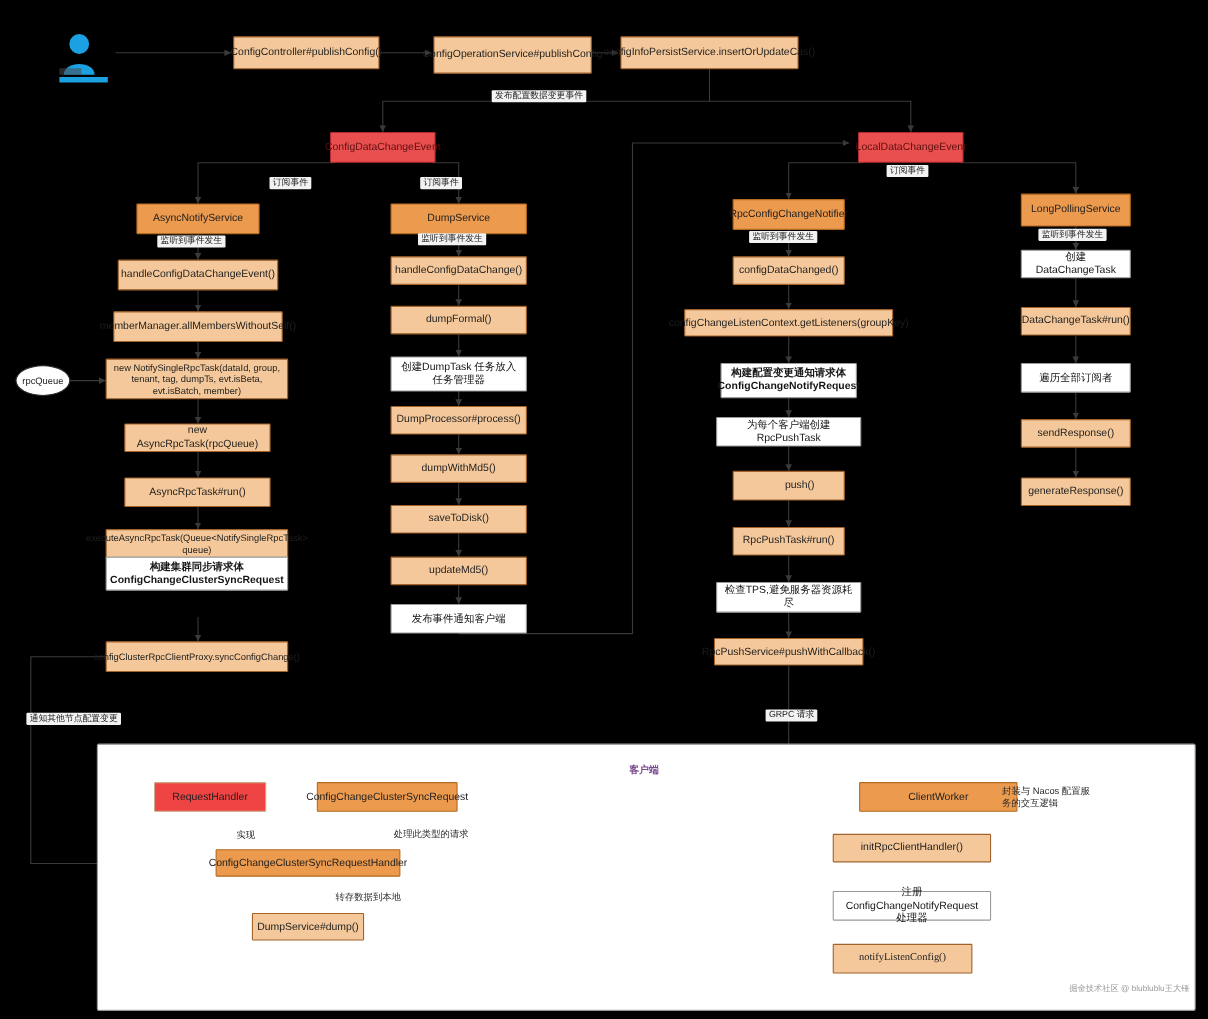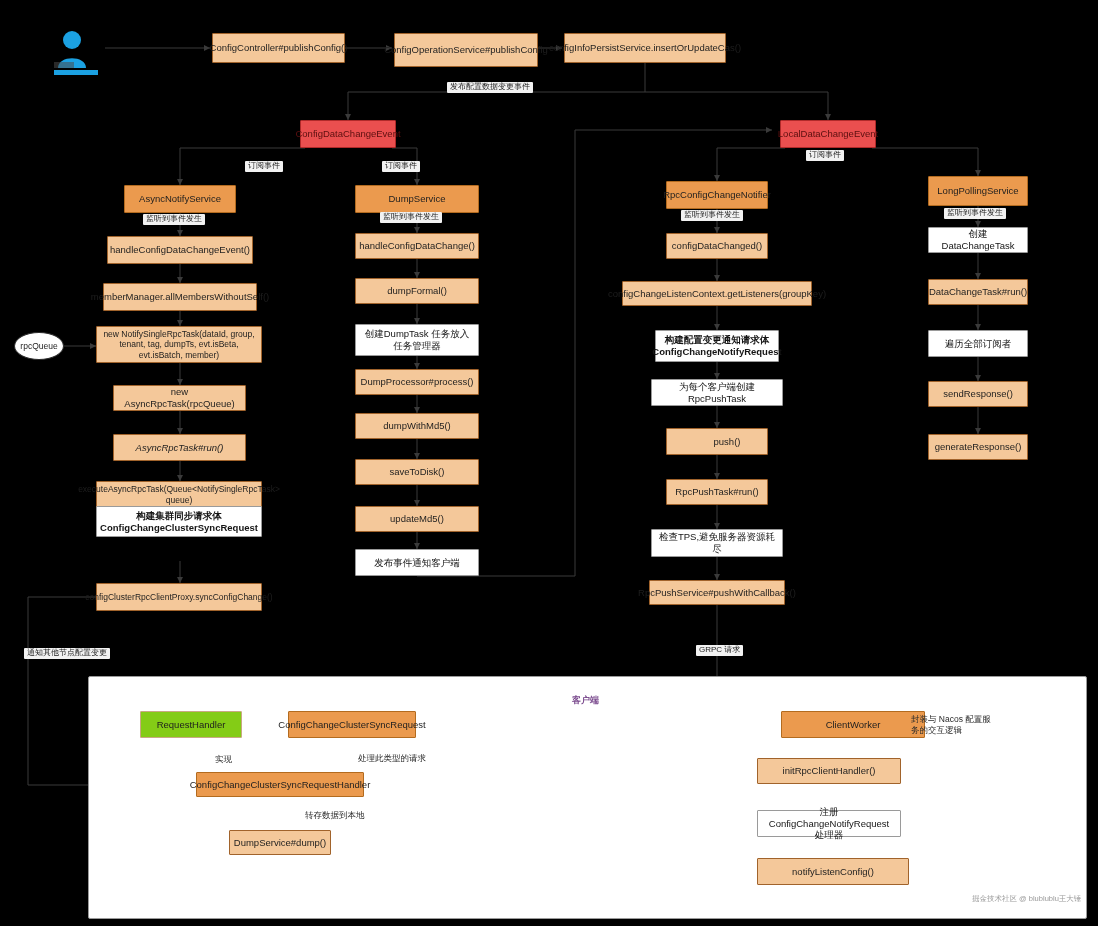--- a/index.html
+++ b/index.html
@@ -13,21 +13,21 @@
 
   .node{
     position:absolute;box-sizing:border-box;
     display:flex;align-items:center;justify-content:center;text-align:center;
     font-size:9.5px;line-height:1.25;padding:3px 5px;
     border:1px solid #a1632b;background:#f4c89a;color:#1e1e1e;
     border-radius:1px;
   }
   .node.dark{background:#eb9a4e;border-color:#b36b1f;}
   .node.plain{background:#ffffff;border-color:#9a9a9a;color:#151515;}
-  .node.pale{background:#84cc16;border-color:#c9a882;}
+  .node.pale{background:#ef4444;border-color:#c9a882;}
   .node.event{background:#ea4f4f;border-color:#b02a2a;color:#5b0f0f;font-size:9.5px;}
   .node.bold{font-weight:bold;}
   .node.ellipse{border-radius:50%;background:#ffffff;border-color:#2b2b2b;}
 
   .edge-label{
     position:absolute;background:#f2f2f2;color:#1b1b1b;
     font-size:8px;line-height:1.1;padding:1px 3px;white-space:nowrap;
     border-radius:1px;
   }
   .note{
@@ -152,21 +152,21 @@
   <div class="edge-label" style="left:382px;top:161px;">订阅事件</div>
   <div class="edge-label" style="left:806px;top:150px;">订阅事件</div>
 
   <div class="node dark" style="left:124px;top:185px;width:112px;height:28px;">AsyncNotifyService</div>
   <div class="edge-label" style="left:143px;top:214px;">监听到事件发生</div>
 
   <div class="node" style="left:107px;top:236px;width:146px;height:28px;">handleConfigDataChangeEvent()</div>
   <div class="node" style="left:103px;top:283px;width:154px;height:28px;">memberManager.allMembersWithoutSelf()</div>
   <div class="node" style="left:96px;top:326px;width:166px;height:37px;font-size:8.5px;">new NotifySingleRpcTask(dataId, group, tenant, tag, dumpTs, evt.isBeta, evt.isBatch, member)</div>
   <div class="node" style="left:113px;top:385px;width:133px;height:26px;">new AsyncRpcTask(rpcQueue)</div>
-  <div class="node" style="left:113px;top:434px;width:133px;height:27px;font-style:italic;">AsyncRpcTask#run()</div>
+  <div class="node" style="left:113px;top:434px;width:133px;height:27px;">AsyncRpcTask#run()</div>
   <div class="node" style="left:96px;top:481px;width:166px;height:27px;font-size:8.5px;">executeAsyncRpcTask(Queue&lt;NotifySingleRpcTask&gt; queue)</div>
   <div class="node plain bold" style="left:96px;top:506px;width:166px;height:31px;white-space:pre-line;">构建集群同步请求体
 ConfigChangeClusterSyncRequest</div>
   <div class="node" style="left:96px;top:583px;width:166px;height:28px;font-size:8.5px;">configClusterRpcClientProxy.syncConfigChange()</div>
 
   <div class="node ellipse" style="left:14px;top:332px;width:50px;height:28px;font-size:8.5px;">rpcQueue</div>
 
   <div class="node dark" style="left:355px;top:185px;width:124px;height:28px;">DumpService</div>
   <div class="edge-label" style="left:380px;top:212px;">监听到事件发生</div>
 
@@ -212,20 +212,20 @@
   <div class="node dark" style="left:196px;top:772px;width:168px;height:25px;">ConfigChangeClusterSyncRequestHandler</div>
   <div class="node" style="left:229px;top:830px;width:102px;height:25px;">DumpService#dump()</div>
 
   <div class="note" style="left:215px;top:754px;">实现</div>
   <div class="note" style="left:358px;top:753px;">处理此类型的请求</div>
   <div class="note" style="left:305px;top:810px;">转存数据到本地</div>
 
   <div class="node dark" style="left:757px;top:711px;width:144px;height:27px;margin-left:24px;">ClientWorker</div>
   <div class="node" style="left:757px;top:758px;width:144px;height:26px;">initRpcClientHandler()</div>
   <div class="node plain" style="left:757px;top:810px;width:144px;height:27px;">注册 ConfigChangeNotifyRequest 处理器</div>
-  <div class="node" style="left:757px;top:858px;width:152px;height:27px;">notifyListenConfig()</div>
+  <div class="node" style="left:757px;top:858px;width:127px;height:27px;font-family:Liberation Serif, serif;">notifyListenConfig()</div>
 
   <div class="note" style="left:911px;top:714px;width:110px;">封装与 Nacos 配置服
 务的交互逻辑</div>
 
   <div class="watermark" style="left:972px;top:894px;">掘金技术社区 @ blublublu王大锤</div>
 
 </div>
 
 </body></html>

